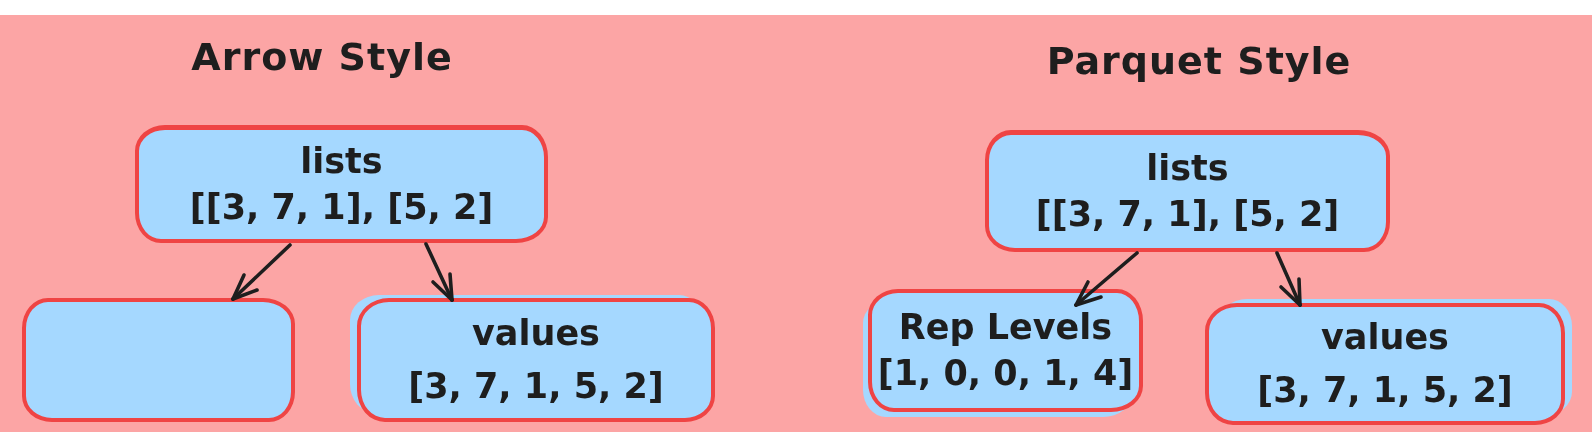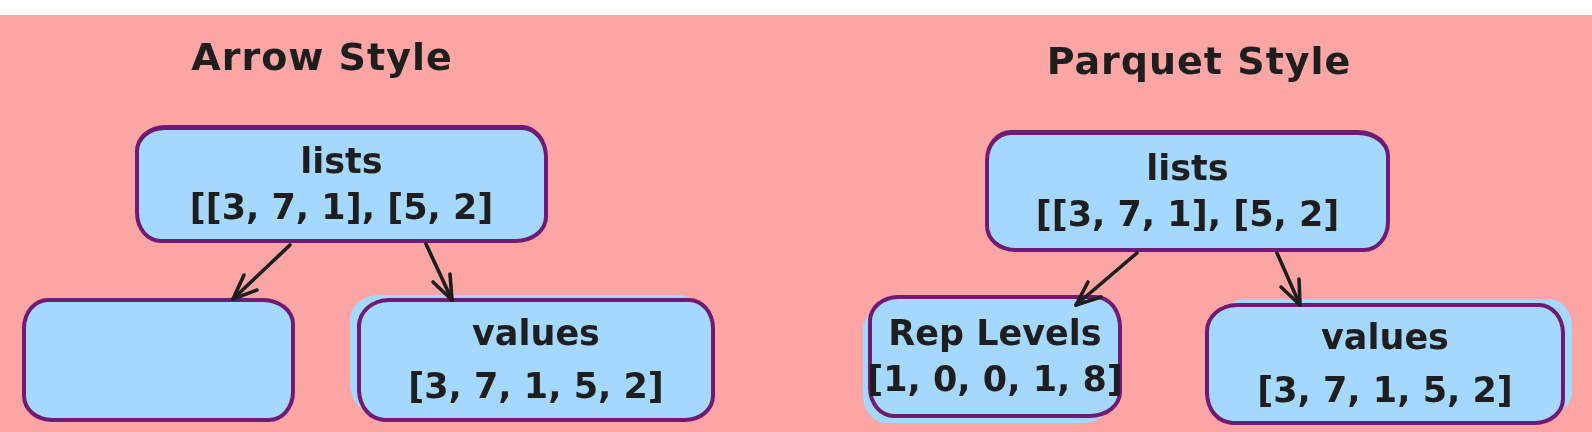--- a/index.html
+++ b/index.html
@@ -21,21 +21,21 @@
     white-space:nowrap;
     color:#1e1e1e;
   }
   #title-arrow{left:322px;top:20px;}
   #title-parquet{left:1199px;top:24px;}
 
   .node{
     position:absolute;
     box-sizing:border-box;
     background:#a5d8ff;
-    border:4px solid #701a75;
+    border:4px solid #ef4444;
     display:flex;
     flex-direction:column;
     align-items:center;
     justify-content:center;
     gap:4px;
     text-align:center;
     line-height:1.18;
   }
   .node .node-label,.node .node-value{
     font-size:35px;
@@ -48,21 +48,21 @@
   .r3{border-radius:32px 26px 30px 28px / 28px 30px 26px 32px;gap:12px;}
   
   .root-node{border-top-width:5px;}
 
   
   #l-root {left:135px; top:110px; width:413px; height:118px;}
   #l-left {left:22px;  top:283px; width:273px; height:124px;}
   #l-right{left:357px; top:283px; width:358px; height:124px;
            box-shadow:-10px -6px 0 -3px #a5d8ff;}
   #r-root {left:985px; top:115px; width:405px; height:122px;}
-  #r-left {left:868px; top:280px; width:254px; height:123px;
+  #r-left {left:868px; top:274px; width:275px; height:123px;
            box-shadow:-8px 8px 0 -3px #a5d8ff;}
   #r-right{left:1205px;top:288px; width:360px; height:122px;
            box-shadow:10px -7px 0 -3px #a5d8ff;}
 
   #edges{
     position:absolute;left:0;top:0;width:1592px;height:432px;
     pointer-events:none;
   }
   #edges line{
     stroke:#1e1e1e;
@@ -92,21 +92,21 @@
 
   <div class="diagram-title" id="title-parquet">Parquet Style</div>
 
   <div class="node root-node r2" id="r-root">
     <span class="node-label">lists</span>
     <span class="node-value">[[3, 7, 1], [5, 2]</span>
   </div>
 
   <div class="node r1" id="r-left">
     <span class="node-label">Rep Levels</span>
-    <span class="node-value">[1, 0, 0, 1, 8]</span>
+    <span class="node-value">[1, 0, 0, 1, 4]</span>
   </div>
 
   <div class="node r3" id="r-right">
     <span class="node-label">values</span>
     <span class="node-value">[3, 7, 1, 5, 2]</span>
   </div>
 
   <svg id="edges" viewBox="0 0 1592 432" xmlns="http://www.w3.org/2000/svg">
 
     <g>

